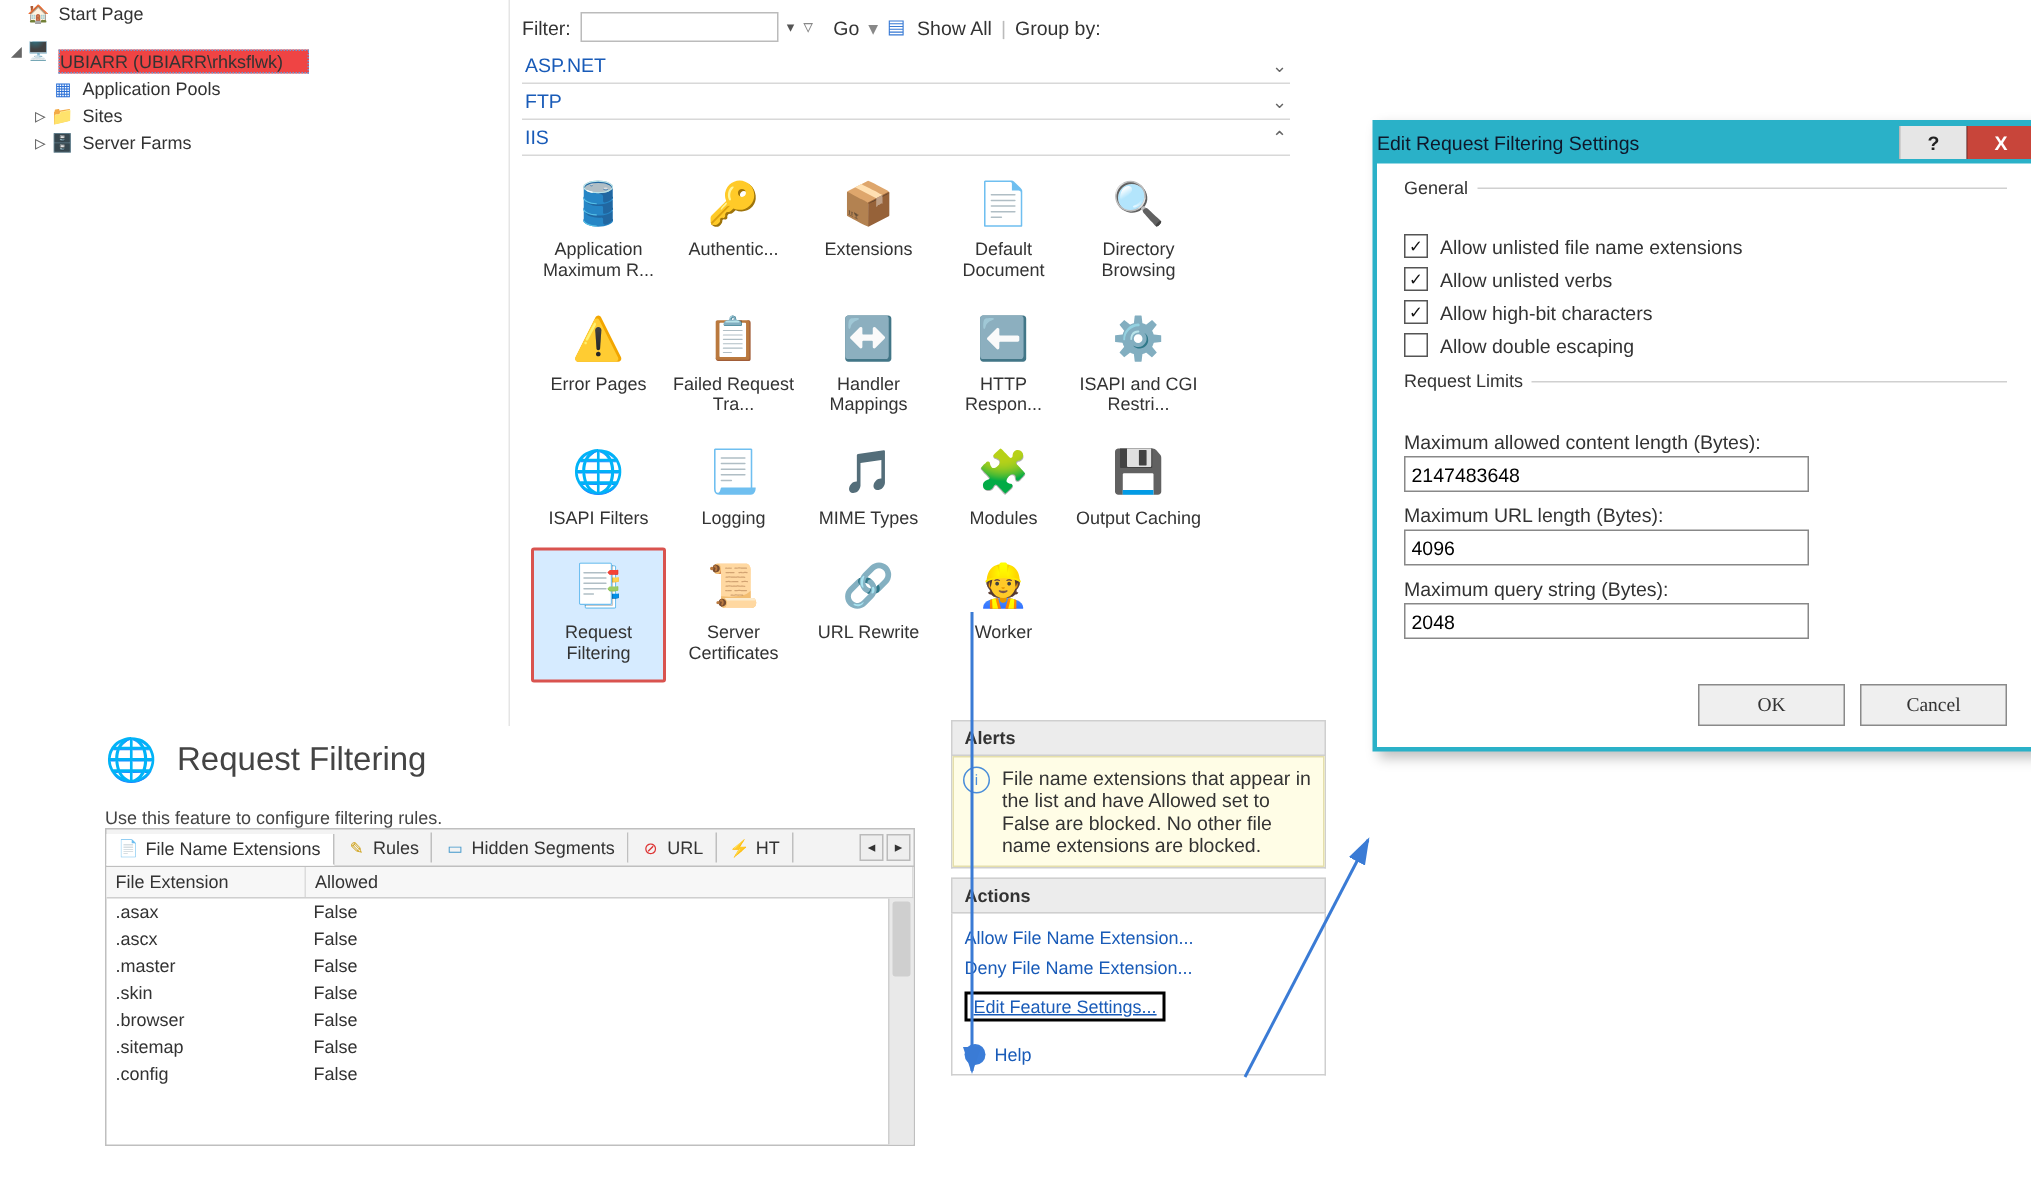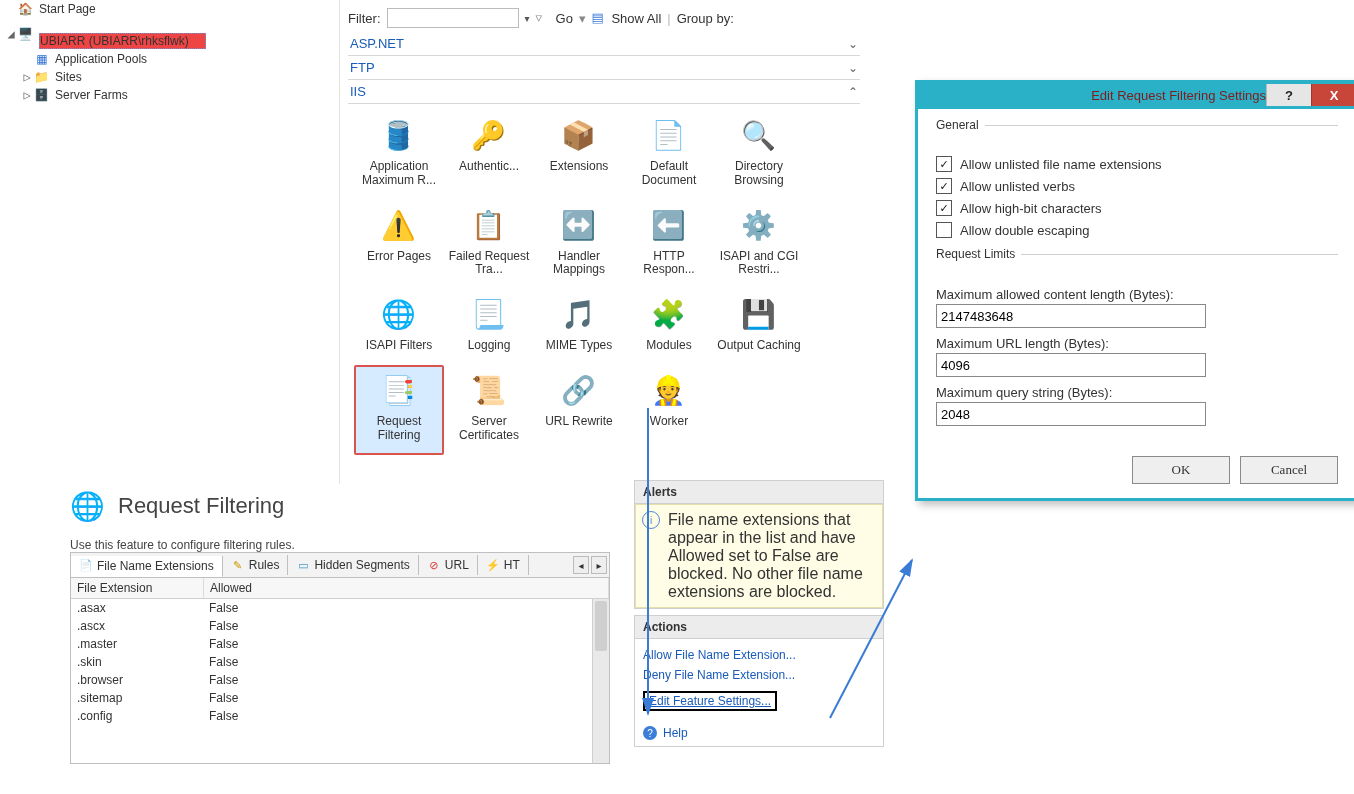--- a/index.html
+++ b/index.html
@@ -59,21 +59,21 @@
   .alert-row { display:flex; gap:8px; background:#fffde6; border:1px solid #e5dfab; padding:6px; margin:-6px -8px; }
   .alert-row .info { width:16px; height:16px; border-radius:50%; border:1px solid #4a8dd9; color:#4a8dd9; font-size:10px; display:flex; align-items:center; justify-content:center; flex:0 0 16px;}
   .aa-link { color:#195bb8; cursor:pointer; padding:3px 0; white-space:nowrap; overflow:hidden; text-overflow:ellipsis;}
   .aa-link.boxed { border:2px solid #000000; display:inline-block; padding:1px 4px; text-decoration:underline;}
   .aa-help { display:flex; align-items:center; gap:6px; padding-top:6px;}
   .aa-help .qm { width:14px; height:14px; border-radius:50%; background:#3b7dd8; color:#fff; font-size:10px; display:flex; align-items:center; justify-content:center;}
 
   
   .dlg-wrap { position:absolute; left:915px; top:80px; width:438px; background:#2ab1c8; padding:1px 3px 3px 3px; box-shadow: 4px 4px 8px rgba(0,0,0,0.25);}
   .dlg-titlebar { display:flex; align-items:center; height:28px; }
-  .dlg-title { flex:1; text-align:right; font-size:13px; color:#7f1d1d;}
+  .dlg-title { flex:1; text-align:left; font-size:13px; color:#0f172a;}
   .dlg-tbtn { width:44px; height:22px; display:flex; align-items:center; justify-content:center; font-size:13px; font-weight:bold; cursor:pointer; border-left:1px solid rgba(0,0,0,0.2);}
   .dlg-tbtn.help { background:#e6e6e6; color:#222;}
   .dlg-tbtn.close { background:#c8453a; color:#fff;}
   .dlg-body { background:#fff; padding:14px 18px 14px 18px; }
   .fset { border-top:1px solid #d0d0d0; padding-top:10px; margin-top:2px; margin-bottom:16px; position:relative;}
   .fset::before { content:""; }
   .fset-title { position:relative; top:-18px; background:#fff; display:inline-block; padding-right:6px; font-size:12px;}
   .chk-row { display:flex; align-items:center; gap:8px; margin:6px 0; font-size:13px;}
   .chk { width:14px; height:14px; border:1px solid #555; display:flex; align-items:center; justify-content:center; font-size:11px; color:#111; background:#fff; cursor:pointer;}
   .fld-lbl { font-size:13px; margin-top:8px;}
@@ -307,21 +307,21 @@
           </div>
     </div>
   </div>
 </div>
 
 <div class="aa-panel">
   <div class="aa-sec-h">Alerts</div>
   <div class="aa-body">
     <div class="alert-row">
       <span class="info">i</span>
-      <span style="font-size:16px;">File name extensions that appear in the list and have Allowed set to False are blocked. No other file name extensions are blocked.</span>
+      <span style="font-size:13px;">File name extensions that appear in the list and have Allowed set to False are blocked. No other file name extensions are blocked.</span>
     </div>
   </div>
   <div class="aa-sec-h" style="margin-top:6px;">Actions</div>
   <div class="aa-body">
     <div class="aa-link">Allow File Name Extension...</div>
     <div class="aa-link">Deny File Name Extension...</div>
     <div style="margin:6px 0;"><span class="aa-link boxed">Edit Feature Settings...</span></div>
     <div class="aa-help">
       <span class="qm">?</span>
       <span class="aa-link" style="padding:0;">Help</span>

